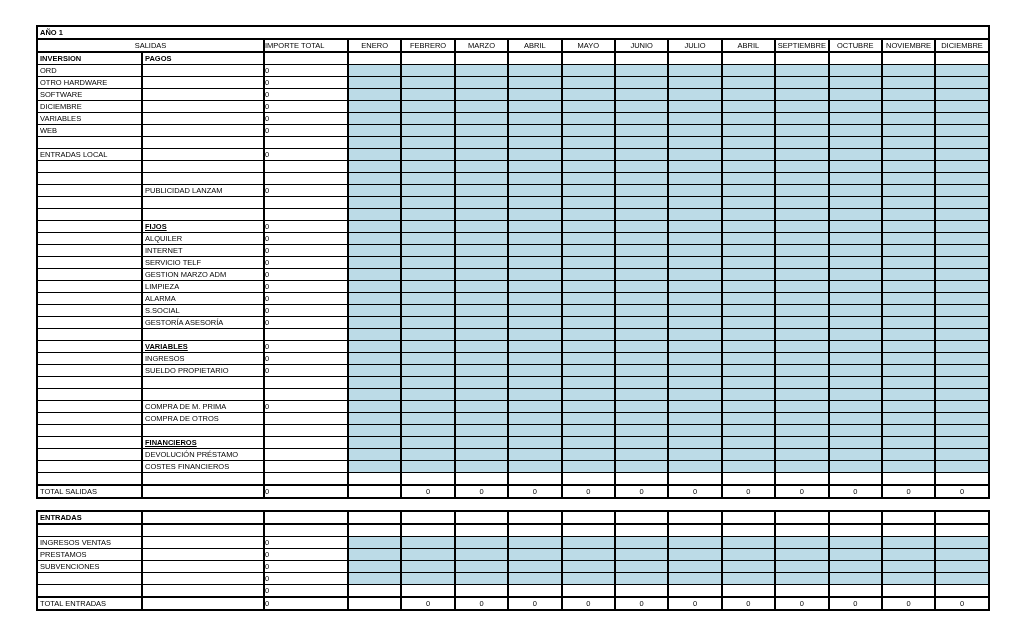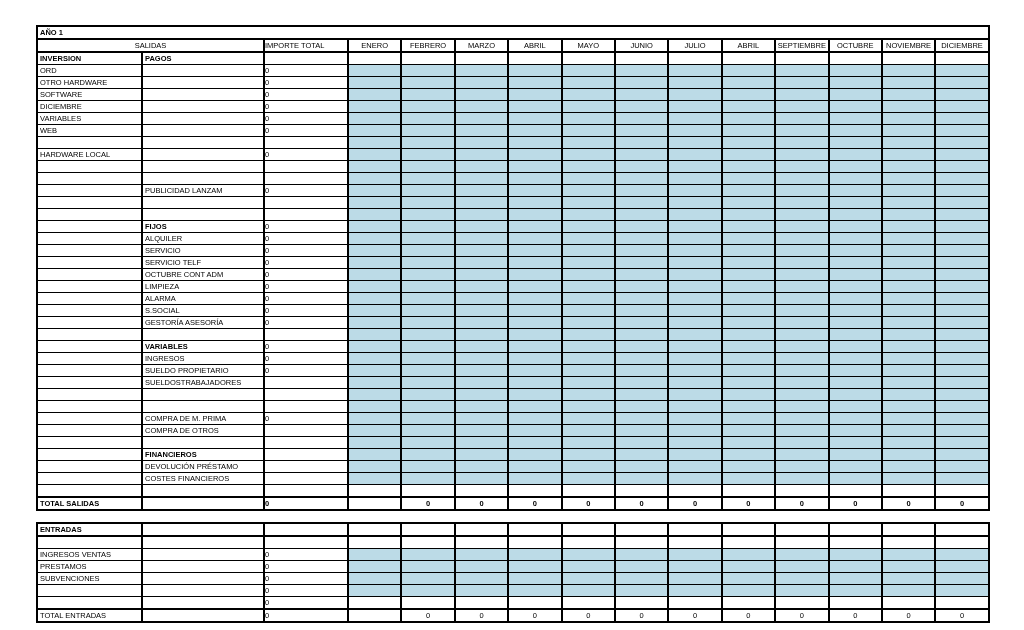--- a/index.html
+++ b/index.html
@@ -10,22 +10,22 @@
      border:1px solid #000;color:#000;text-align:left;vertical-align:middle;}
   td.ano{border:2px solid #000;font-weight:bold;}
   tr.hdr-row td{border:2px solid #000;}
   .hdr{font-weight:normal;text-align:center;padding:0;}
   td.cb{border-left-width:2px;}
   td.imp{border-left-width:2px;border-right-width:2px;text-align:left;padding:0;}
   td.m{border-left-width:2px;text-align:center;padding:0;}
   .blue{background:var(--blue,#BCDBE7);}
   tr.emph td{border-top-width:2px;border-bottom-width:2px;}
   .bold{font-weight:bold;}
-  .bu{font-weight:bold;}
-  tr.boldrow td{font-weight:bold;}
+  .bu{font-weight:bold;text-decoration:underline;}
+  tr.boldrow td{font-weight:normal;}
   .gap1{height:11px;}
 </style>
 </head>
 <body>
 
 <div class="sheet">
   <table id="t-salidas">
     <colgroup>
       <col style="width:105px">
         <col style="width:122px">
@@ -193,21 +193,21 @@
           <td class="m blue"></td>
           <td class="m blue"></td>
           <td class="m blue"></td>
           <td class="m blue"></td>
           <td class="m blue"></td>
           <td class="m blue"></td>
           <td class="m blue"></td>
           <td class="m blue"></td>
         </tr>
         <tr>
-          <td class="ca">HARDWARE LOCAL</td>
+          <td class="ca">ENTRADAS LOCAL</td>
           <td class="cb"></td>
           <td class="imp">0</td>
           <td class="m blue"></td>
           <td class="m blue"></td>
           <td class="m blue"></td>
           <td class="m blue"></td>
           <td class="m blue"></td>
           <td class="m blue"></td>
           <td class="m blue"></td>
           <td class="m blue"></td>
@@ -330,21 +330,21 @@
           <td class="m blue"></td>
           <td class="m blue"></td>
           <td class="m blue"></td>
           <td class="m blue"></td>
           <td class="m blue"></td>
           <td class="m blue"></td>
           <td class="m blue"></td>
         </tr>
         <tr>
           <td class="ca"></td>
-          <td class="cb">SERVICIO</td>
+          <td class="cb">INTERNET</td>
           <td class="imp">0</td>
           <td class="m blue"></td>
           <td class="m blue"></td>
           <td class="m blue"></td>
           <td class="m blue"></td>
           <td class="m blue"></td>
           <td class="m blue"></td>
           <td class="m blue"></td>
           <td class="m blue"></td>
           <td class="m blue"></td>
@@ -364,21 +364,21 @@
           <td class="m blue"></td>
           <td class="m blue"></td>
           <td class="m blue"></td>
           <td class="m blue"></td>
           <td class="m blue"></td>
           <td class="m blue"></td>
           <td class="m blue"></td>
         </tr>
         <tr>
           <td class="ca"></td>
-          <td class="cb">OCTUBRE CONT ADM</td>
+          <td class="cb">GESTION MARZO ADM</td>
           <td class="imp">0</td>
           <td class="m blue"></td>
           <td class="m blue"></td>
           <td class="m blue"></td>
           <td class="m blue"></td>
           <td class="m blue"></td>
           <td class="m blue"></td>
           <td class="m blue"></td>
           <td class="m blue"></td>
           <td class="m blue"></td>
@@ -502,37 +502,20 @@
           <td class="m blue"></td>
           <td class="m blue"></td>
           <td class="m blue"></td>
           <td class="m blue"></td>
           <td class="m blue"></td>
         </tr>
         <tr>
           <td class="ca"></td>
           <td class="cb">SUELDO PROPIETARIO</td>
           <td class="imp">0</td>
-          <td class="m blue"></td>
-          <td class="m blue"></td>
-          <td class="m blue"></td>
-          <td class="m blue"></td>
-          <td class="m blue"></td>
-          <td class="m blue"></td>
-          <td class="m blue"></td>
-          <td class="m blue"></td>
-          <td class="m blue"></td>
-          <td class="m blue"></td>
-          <td class="m blue"></td>
-          <td class="m blue"></td>
-        </tr>
-        <tr>
-          <td class="ca"></td>
-          <td class="cb">SUELDOSTRABAJADORES</td>
-          <td class="imp"></td>
           <td class="m blue"></td>
           <td class="m blue"></td>
           <td class="m blue"></td>
           <td class="m blue"></td>
           <td class="m blue"></td>
           <td class="m blue"></td>
           <td class="m blue"></td>
           <td class="m blue"></td>
           <td class="m blue"></td>
           <td class="m blue"></td>

